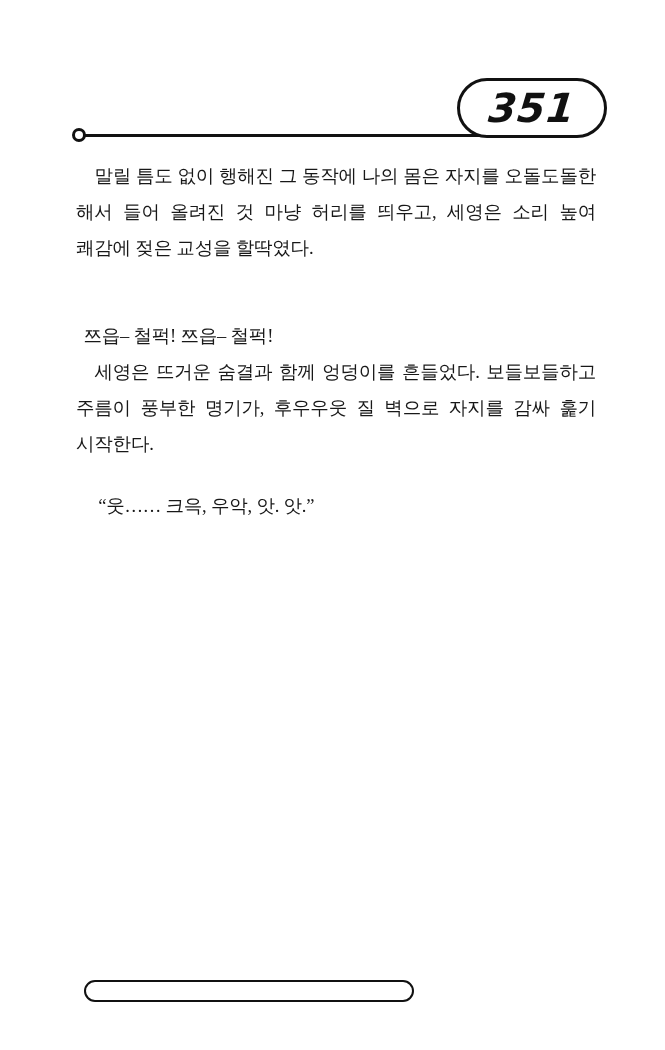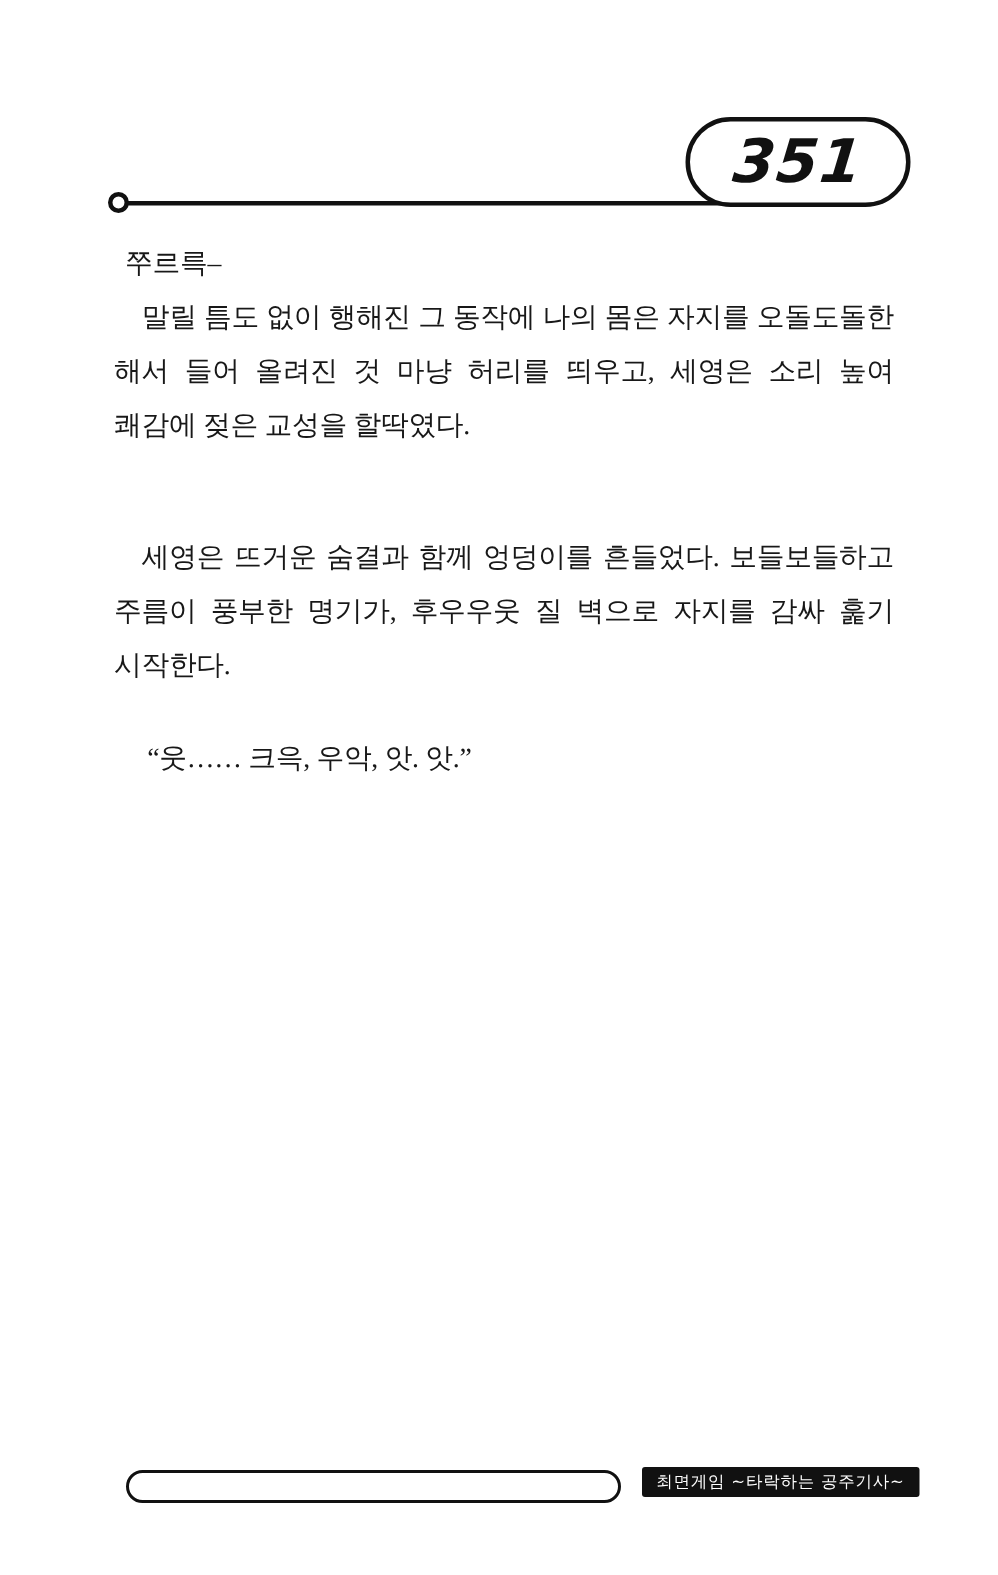--- a/index.html
+++ b/index.html
@@ -164,28 +164,27 @@
   <div class="header">
     <div class="header-dot"></div>
     <div class="header-rule"></div>
     <div class="header-rule-cap"></div>
     <div class="page-number-bubble">
       <span class="page-number">351</span>
     </div>
   </div>
 
   <div class="body-text">
-    <p class="para small-lead">쭈르륵–</p>
     <p class="para">말릴 틈도 없이 행해진 그 동작에 나의 몸은 자지를 오돌도돌한 해서 들어 올려진 것 마냥 허리를 띄우고, 세영은 소리 높여 쾌감에 젖은 교성을 할딱였다.</p>
     <div class="gap-md"></div>
     <div class="gap-md"></div>
+    <p class="para small-lead">쯔읍– 철퍽! 쯔읍– 철퍽!</p>
     <p class="para">세영은 뜨거운 숨결과 함께 엉덩이를 흔들었다. 보들보들하고 주름이 풍부한 명기가, 후우우웃 질 벽으로 자지를 감싸 훑기 시작한다.</p>
     <div class="gap-md"></div>
     <p class="para dialog">“웃…… 크윽, 우악, 앗. 앗.”</p>
     <div class="gap-lg"></div>
   </div>
 
   <div class="footer">
     <div class="footer-bar"></div>
-    <div class="footer-tag">최면게임 ~타락하는 공주기사~</div>
   </div>
 
 </div>
 
 </body></html>

